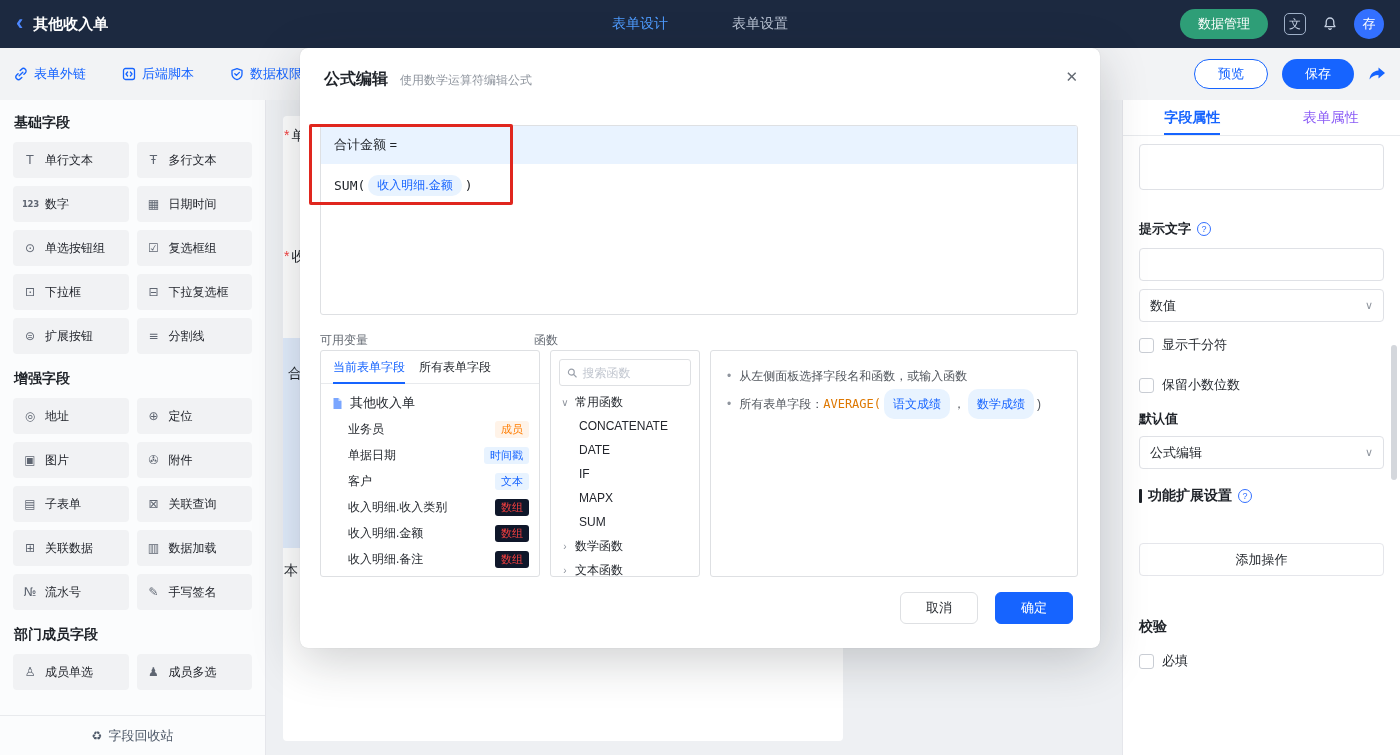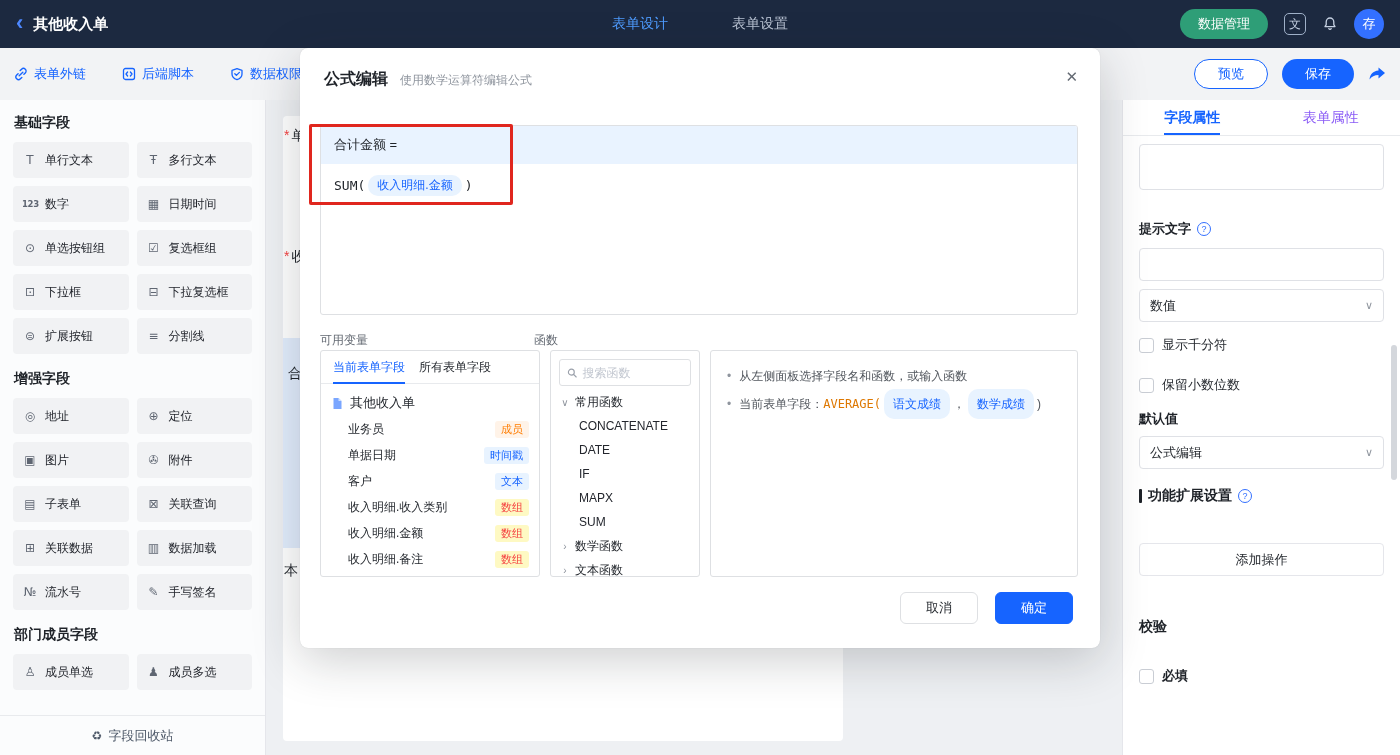--- a/index.html
+++ b/index.html
@@ -89,21 +89,21 @@
   .v-tabs { height:33px; border-bottom:1px solid #e8eaed; display:flex; padding-left:12px; gap:14px; }
   .v-tab { font-size:12px; color:#1f2329; display:flex; align-items:center; cursor:pointer; position:relative; }
   .v-tab.active { color:#1664ff; }
   .v-tab.active::after { content:""; position:absolute; bottom:-1px; left:0; right:0; height:2px; background:#1664ff; }
   .tree { padding-top:6px; }
   .t-root { height:26px; display:flex; align-items:center; gap:6px; padding-left:10px; font-size:13px; color:#1f2329; }
   .t-row { height:26px; display:flex; align-items:center; justify-content:space-between; padding:0 10px 0 27px; font-size:12px; color:#1f2329; cursor:pointer; }
   .tag { font-size:11px; border-radius:3px; padding:1px 6px; flex:none; }
   .tag.orange { color:#ff7d00; background:#fff3e8; }
   .tag.blue { color:#1664ff; background:#e8f3ff; }
-  .tag.red { color:#f53f3f; background:#fef9c3; }
+  .tag.red { color:#f53f3f; background:#0f172a; }
   .search { margin:8px 8px 4px; height:27px; border:1px solid #dee0e3; border-radius:3px; display:flex; align-items:center; padding:0 7px; gap:5px; }
   .search input { border:none; outline:none; width:100%; font-size:12px; color:#1f2329; background:transparent; font-family:inherit; }
   .search input::placeholder { color:#c2c7d0; }
   .fn-row { height:24px; display:flex; align-items:center; gap:5px; padding-left:9px; font-size:12px; color:#1f2329; cursor:pointer; }
   .tchev { color:#8f959e; font-size:10px; width:10px; text-align:center; flex:none; }
   .fn-item { padding-left:28px; height:24px; display:flex; align-items:center; font-size:12px; color:#23262d; cursor:pointer; }
   .h-line { display:flex; align-items:center; flex-wrap:nowrap; white-space:nowrap; }
   .bullet { color:#8f959e; margin-right:8px; }
   .fn-orange { color:#de7802; font-family:"DejaVu Sans Mono",monospace; font-size:12px; }
   .m-btn { position:absolute; bottom:24px; height:32px; border-radius:6px; font-size:13px; padding:0 25px; cursor:pointer; display:flex; align-items:center; font-family:inherit; }
@@ -329,21 +329,21 @@
         <span>功能扩展设置</span>
         <span class="q">?</span>
       </div>
       <button class="btn-gray" style="margin-top:38px; background:#fff;">
         <span>添加操作</span>
       </button>
 
       <div class="sec-head" style="margin-top:42px;">
         <span>校验</span>
       </div>
-      <div class="cbrow" style="margin-top:31px;font-weight:bold;">
+      <div class="cbrow" style="margin-top:16px;">
         <span class="cb"></span>
         <span class="cblab">必填</span>
       </div>
       
     </div>
   </div>
 
   <div class="win-scroll"></div>
 
   <div class="modal">
@@ -435,21 +435,21 @@
       </div>
     </div>
 
     <div class="panel p-help">
       <div class="h-line">
         <span class="bullet">•</span>
         <span>从左侧面板选择字段名和函数，或输入函数</span>
       </div>
       <div class="h-line">
         <span class="bullet">•</span>
-        <span>当前表单字段：</span>
+        <span>所有表单字段：</span>
         <span class="fn-orange">AVERAGE(</span>
         <span class="pill">语文成绩</span>
         <span>，</span>
         <span class="pill">数学成绩</span>
         <span>)</span>
       </div>
     </div>
 
     <button class="m-btn m-cancel">取消</button>
     <button class="m-btn m-ok">确定</button>

